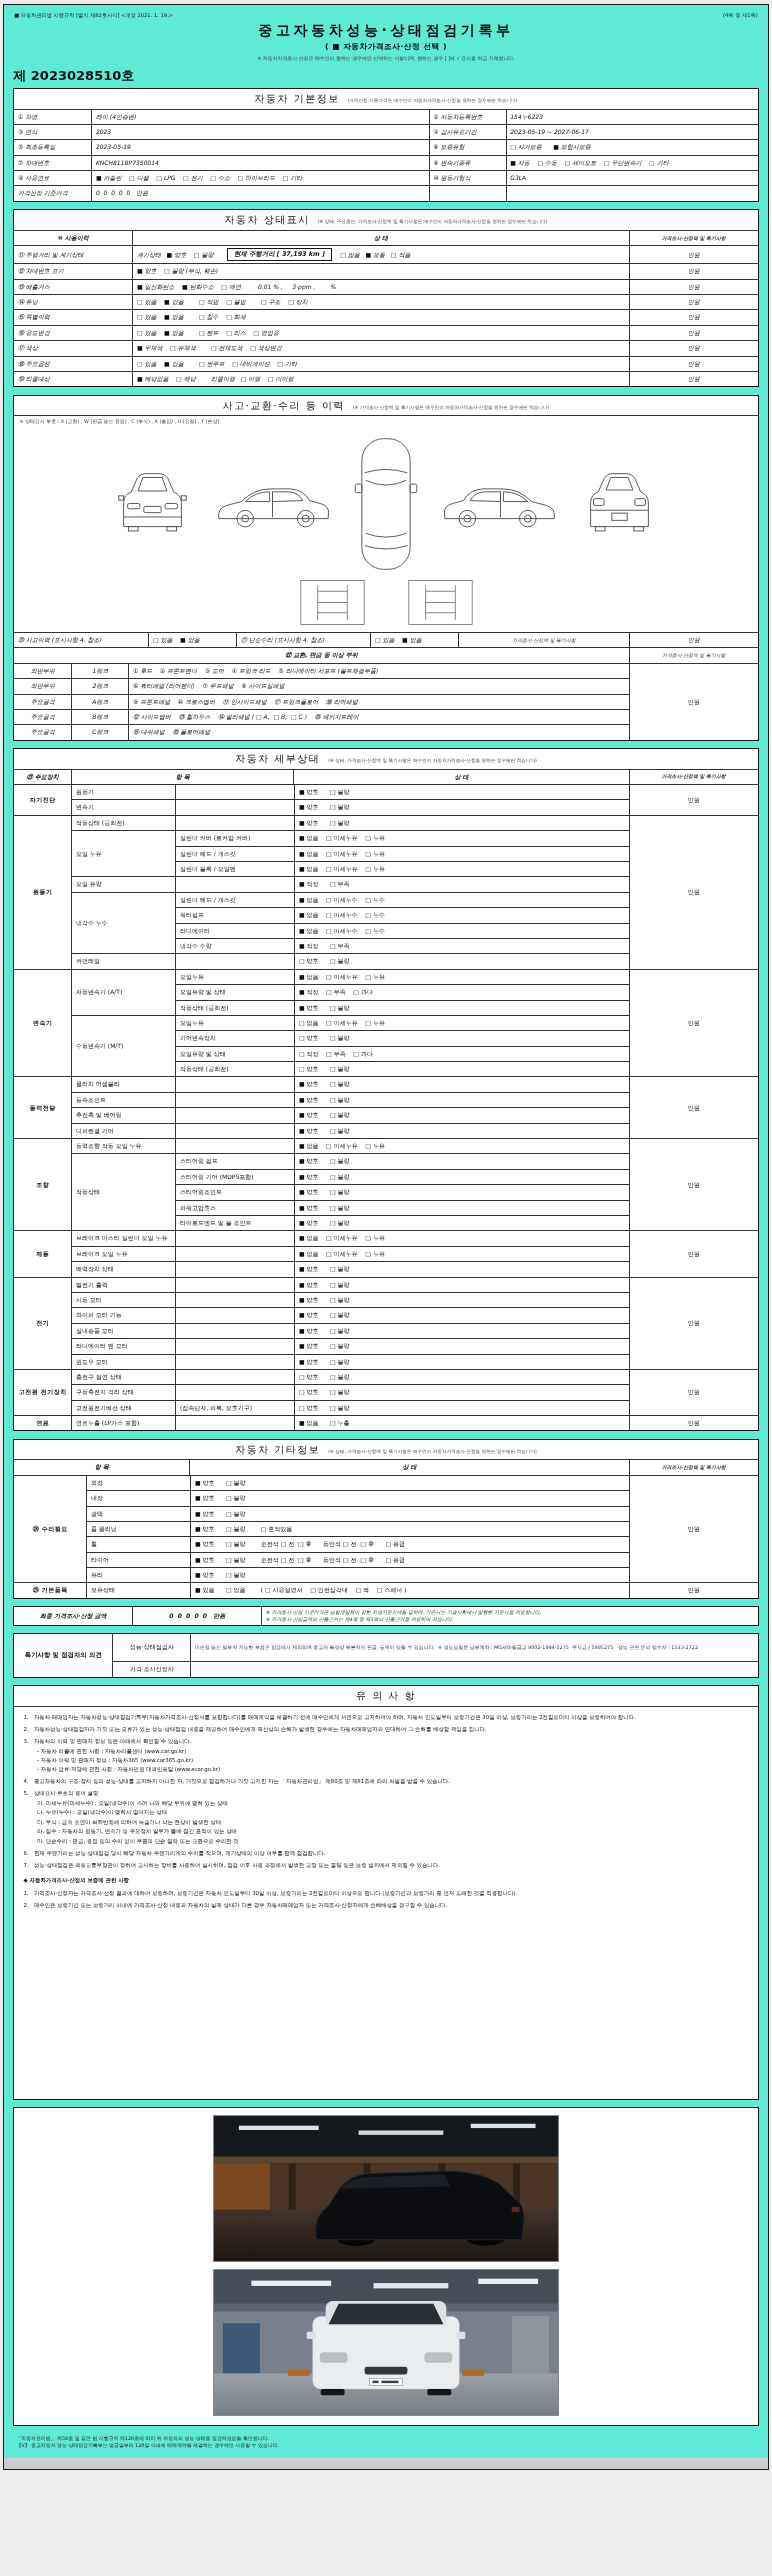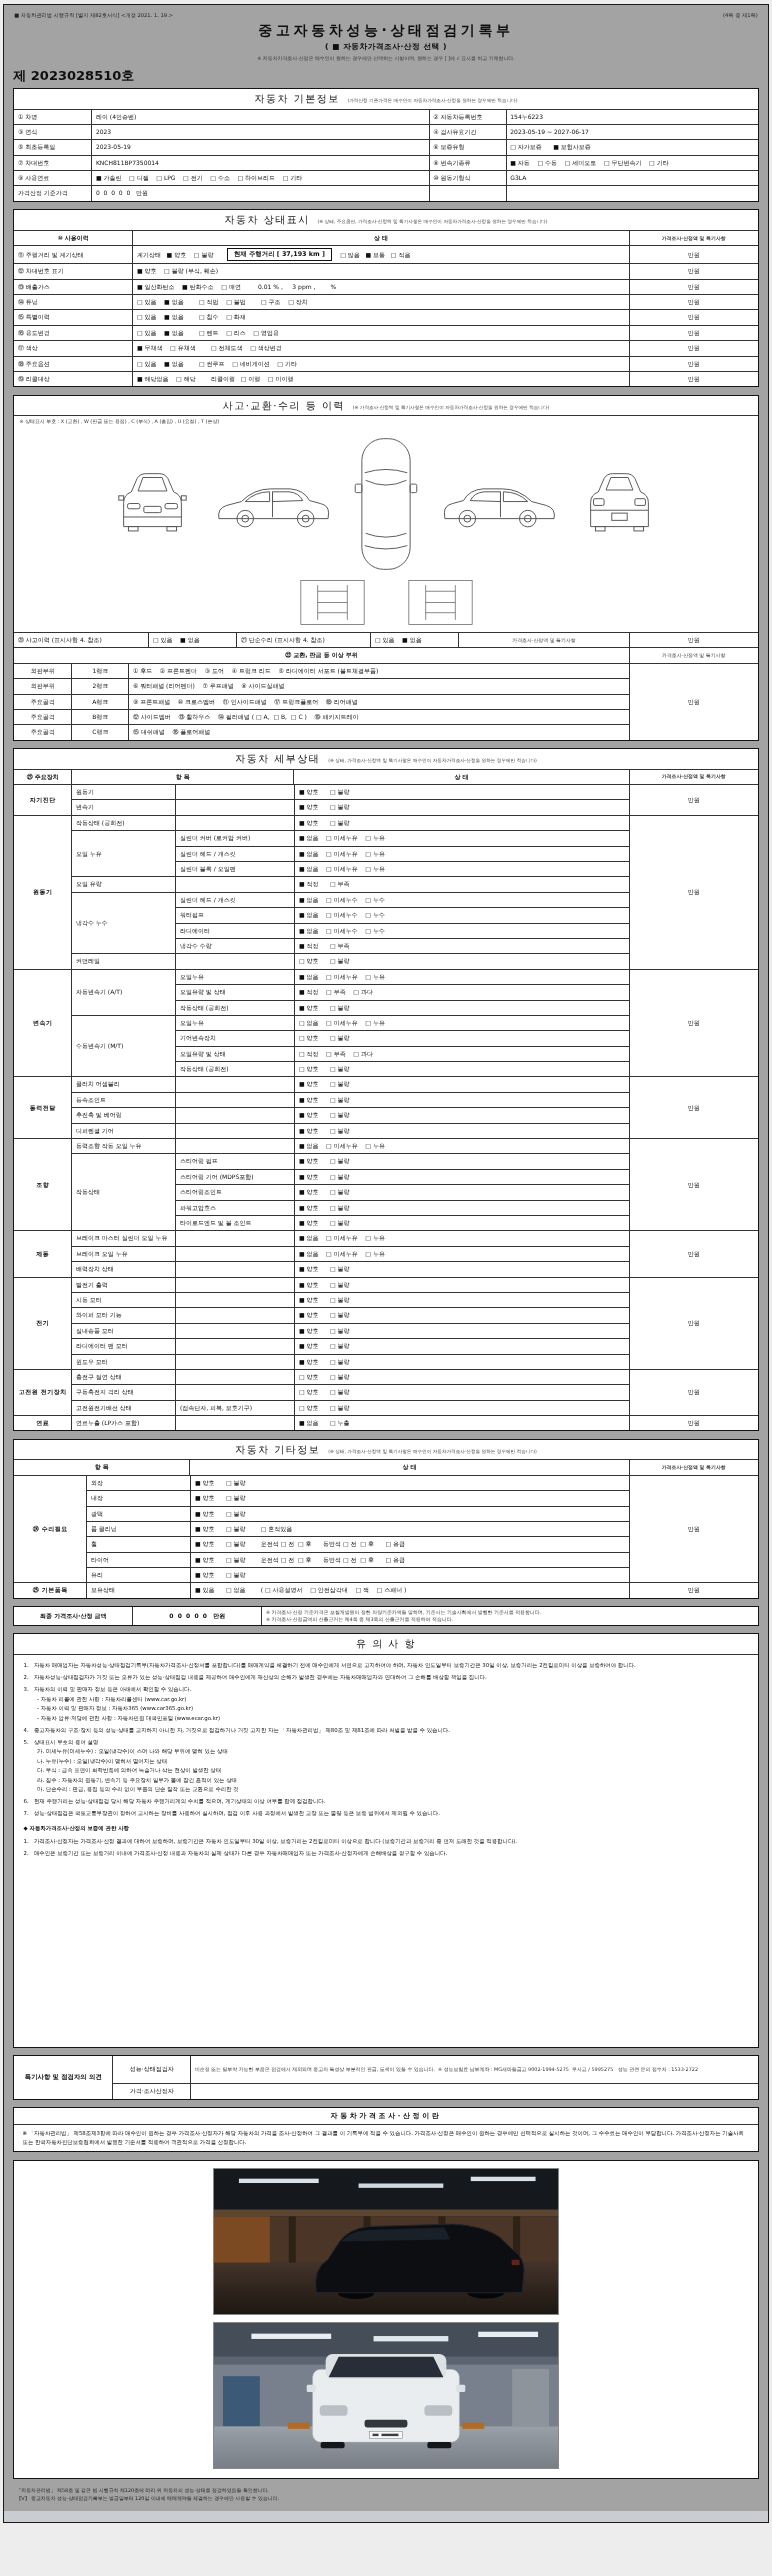--- a/index.html
+++ b/index.html
@@ -1,27 +1,27 @@
 <!DOCTYPE html>
 <html style="font-size:8.2px"><head>
 <meta charset="utf-8">
 <style>
 *{box-sizing:border-box;margin:0;padding:0}
 body{background:#ededed;font-family:"DejaVu Sans","Liberation Sans",sans-serif;color:#0f0f0f;}
-.page{width:766px;margin:3.6px auto 0;background:#a3a3a3;border:0.5px solid #1a1a1a;padding:6.2px 9.3px 0;}
+.page{width:766px;margin:3.6px auto 0;background:#5eead4;border:0.5px solid #1a1a1a;padding:6.2px 9.3px 0;}
 .topline{display:flex;justify-content:space-between;font-size:5.2px;color:#222;padding:1px 1px 3.1px;}
 .title{text-align:center;font-size:14px;font-weight:bold;letter-spacing:3.6px;}
 .subtitle{text-align:center;font-size:7.7px;font-weight:bold;margin-top:2.6px;letter-spacing:0.5px;}
 .subnote{text-align:center;font-size:4.9px;color:#333;margin-top:2.1px;}
 .formno{font-size:13px;font-weight:bold;margin:6.2px 0 3.1px;}
 .block{border:1px solid #141414;margin-bottom:7.2px;background:#fff;}
 .secbar{text-align:center;padding:3.1px 2.1px 2.6px;border-bottom:0.5px solid #333;}
 .sec-title{font-size:10px;font-weight:normal;letter-spacing:1.5px;}
 .sec-note{font-size:4.6px;color:#444;margin-left:5.2px;font-weight:normal;}
-.trow{display:flex;border-top:0.5px solid #333;align-items:stretch;}
+.trow{display:flex;border-top:0.5px solid #333;align-items:stretch;font-style:italic;}
 .trow.nt{border-top:0;}
 .rows.first > .trow:first-child{border-top:0;}
 .tc{border-left:0.5px solid #333;padding:2.1px 3.6px;font-size:6px;line-height:1.4;display:flex;align-items:center;min-height:14.4px;}
 .tc:first-child{border-left:0;}
 .grow{flex:1 1 0;min-width:0;}
 .v13{flex:1.35 1 0;min-width:0;}
 .w110{width:57px;flex:none}.w140{width:72px;flex:none}.w150{width:77px;flex:none}
 .w170{width:88px;flex:none}.w230{width:118px;flex:none}
 .w250{width:129px;flex:none}.w260{width:134px;flex:none}.w340{width:175px;flex:none}.w430{width:222px;flex:none}
 .center{justify-content:center;text-align:center}
@@ -823,20 +823,36 @@
       <div class="tc w230 center bold">최종 가격조사·산정 금액</div>
       <div class="tc w250 center bold pre">0  0  0  0  0   만원</div>
       <div class="tc grow" style="flex-direction:column;align-items:flex-start;justify-content:center">
         <div class="small">※ 가격조사·산정 기준가격은 보험개발원이 정한 차량기준가액을 말하며, 기준서는 기술사회에서 발행한 기준서를 적용합니다.</div>
         <div class="small">※ 가격조사·산정금액의 산출근거는 제4쪽 중 제3쪽의 산출근거를 적용하여 적습니다.</div>
       </div>
     </div>
   </div>
 
   <div class="block">
+    <div class="opwrap">
+      <div class="ophead">특기사항 및 점검자의 의견</div>
+      <div class="opbody">
+        <div class="oprow" style="min-height:27px">
+          <div class="tc oplab center">성능·상태점검자</div>
+          <div class="tc grow small pre">비순정 또는 탈부착 가능한 부품은 점검에서 제외되며 중고차 특성상 부분적인 판금, 도색이 있을 수 있습니다.  ※ 성능보험료 납부계좌 : MG새마을금고 9002-1994-5275  무사고 / 5995275   성능 관련 문의 접수처 : 1533-2722</div>
+        </div>
+        <div class="oprow" style="min-height:15.5px">
+          <div class="tc oplab center">가격·조사산정자</div>
+          <div class="tc grow small pre"></div>
+        </div>
+      </div>
+    </div>
+  </div>
+
+  <div class="block">
     <div class="secbar">
       <span class="sec-title">유 의 사 항</span>
     </div>
     <div class="notice-body">
       <div>
 
       <div class="nitem">
           <div class="nline">
             <span class="nn">1.</span>
             <span class="ntext">자동차 매매업자는 자동차성능·상태점검기록부(자동차가격조사·산정서를 포함합니다)를 매매계약을 체결하기 전에 매수인에게 서면으로 고지하여야 하며, 자동차 인도일부터 보증기간은 30일 이상, 보증거리는 2천킬로미터 이상을 보증하여야 합니다.</span>
@@ -920,40 +936,20 @@
           <div class="nitem">
           <div class="nline">
             <span class="nn">2.</span>
             <span class="ntext">매수인은 보증기간 또는 보증거리 이내에 가격조사·산정 내용과 자동차의 실제 상태가 다른 경우 자동차매매업자 또는 가격조사·산정자에게 손해배상을 청구할 수 있습니다.</span>
           </div>
         </div>
         </div>
     </div>
   </div>
 
-  <div class="block">
-    <div class="opwrap">
-      <div class="ophead">특기사항 및 점검자의 의견</div>
-      <div class="opbody">
-        <div class="oprow" style="min-height:27px">
-          <div class="tc oplab center">성능·상태점검자</div>
-          <div class="tc grow small pre">비순정 또는 탈부착 가능한 부품은 점검에서 제외되며 중고차 특성상 부분적인 판금, 도색이 있을 수 있습니다.  ※ 성능보험료 납부계좌 : MG새마을금고 9002-1994-5275  무사고 / 5995275   성능 관련 문의 접수처 : 1533-2722</div>
-        </div>
-        <div class="oprow" style="min-height:15.5px">
-          <div class="tc oplab center">가격·조사산정자</div>
-          <div class="tc grow small pre"></div>
-        </div>
-      </div>
-    </div>
-  </div>
-
-  <div class="block infobox">
-    <div class="ib-title">자동차가격조사·산정이란</div>
-    <div class="ib-text">※ 「자동차관리법」 제58조제3항에 따라 매수인이 원하는 경우 가격조사·산정자가 해당 자동차의 가격을 조사·산정하여 그 결과를 이 기록부에 적을 수 있습니다. 가격조사·산정은 매수인이 원하는 경우에만 선택적으로 실시하는 것이며, 그 수수료는 매수인이 부담합니다. 가격조사·산정자는 기술사회 또는 한국자동차진단보증협회에서 발행한 기준서를 적용하여 객관적으로 가격을 산정합니다.</div>
-  </div>
 
   <div class="block">
     <div class="photoswrap">
 
       <svg class="photo" viewBox="0 0 690 300" preserveAspectRatio="none">
         <defs>
           <linearGradient id="p1floor" x1="0" y1="0" x2="0" y2="1">
             <stop offset="0" stop-color="#43332a"></stop>
               <stop offset="1" stop-color="#1d1712"></stop>
           </linearGradient>

